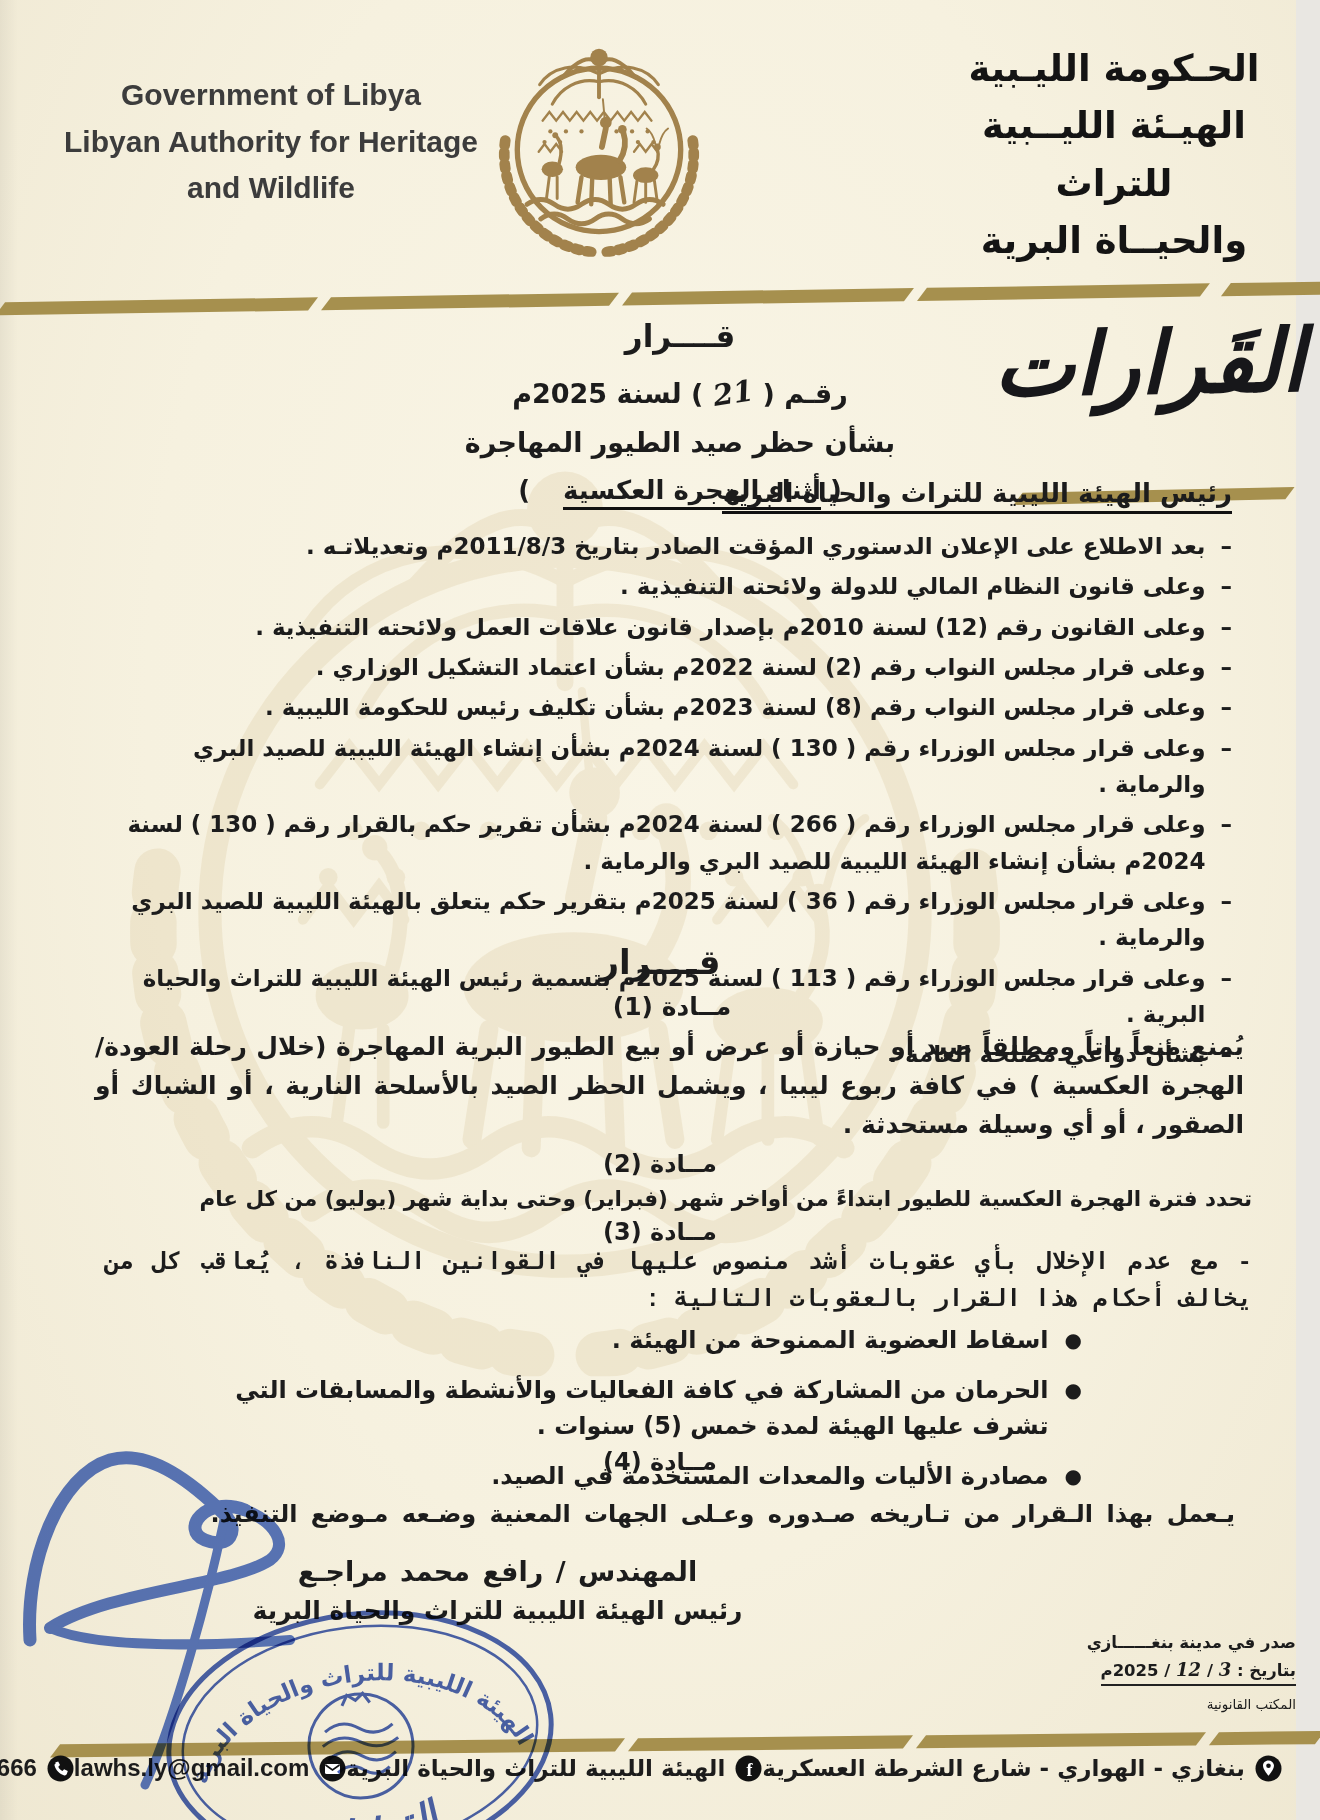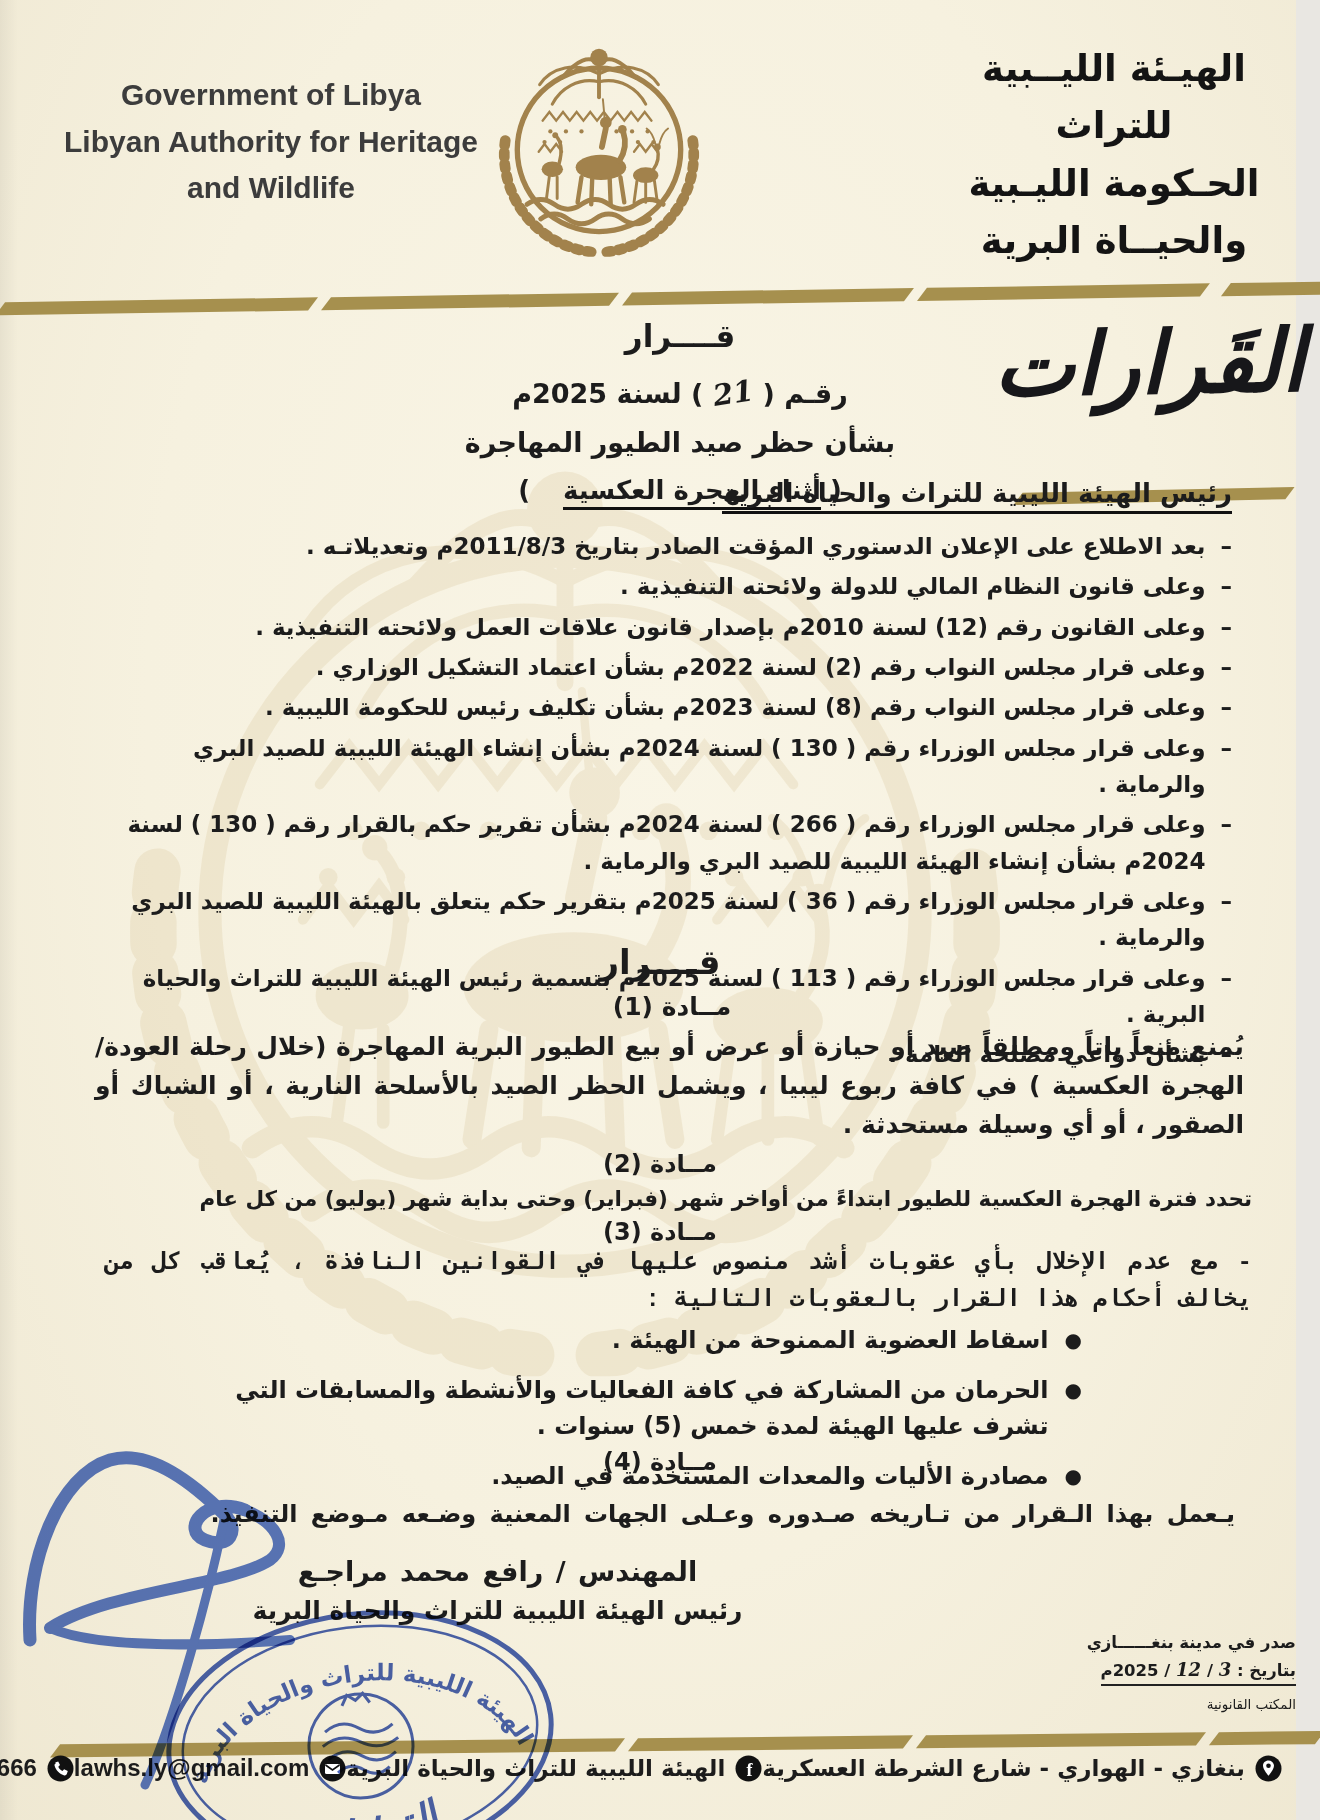--- a/index.html
+++ b/index.html
@@ -174,22 +174,22 @@
     <div>Government of Libya</div>
     <div>Libyan Authority for Heritage</div>
     <div>and Wildlife</div>
   </div>
 
   <svg class="hdr-logo" viewBox="0 0 220 230">
     <use href="#emblem"></use>
   </svg>
 
   <div class="hdr-ar">
+    <div>الحـكومة الليـبية</div>
     <div>الهيـئة الليــبية للتراث</div>
-    <div>الحـكومة الليـبية</div>
     <div>والحيــاة البرية</div>
   </div>
 
   <div class="goldbar bar-top">
     <div class="seg"></div>
       <div class="seg"></div>
     <div class="seg"></div>
       <div class="seg"></div>
     <div class="seg"></div>
   </div>

